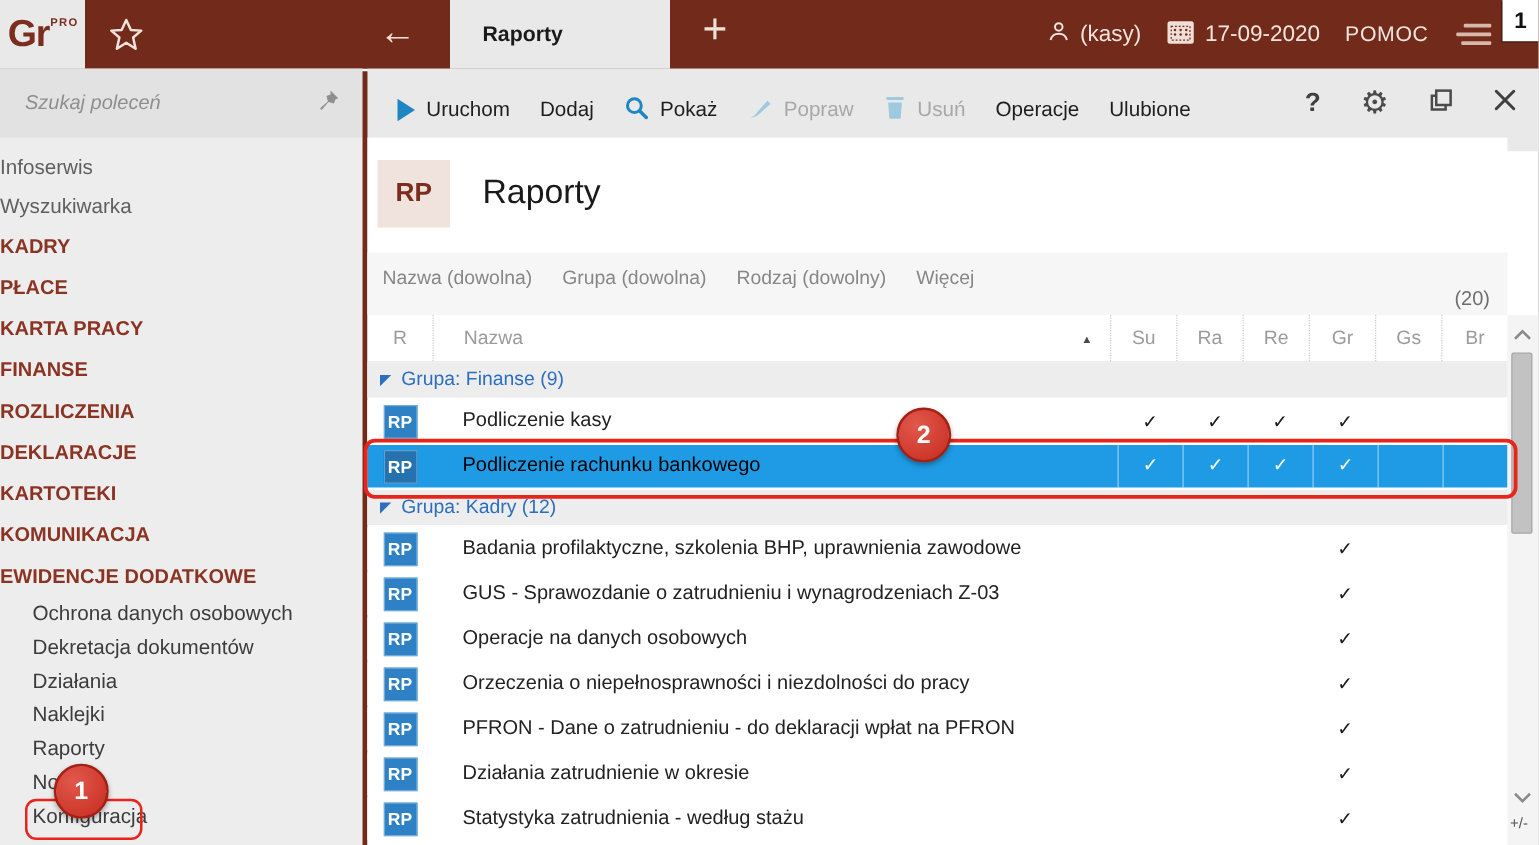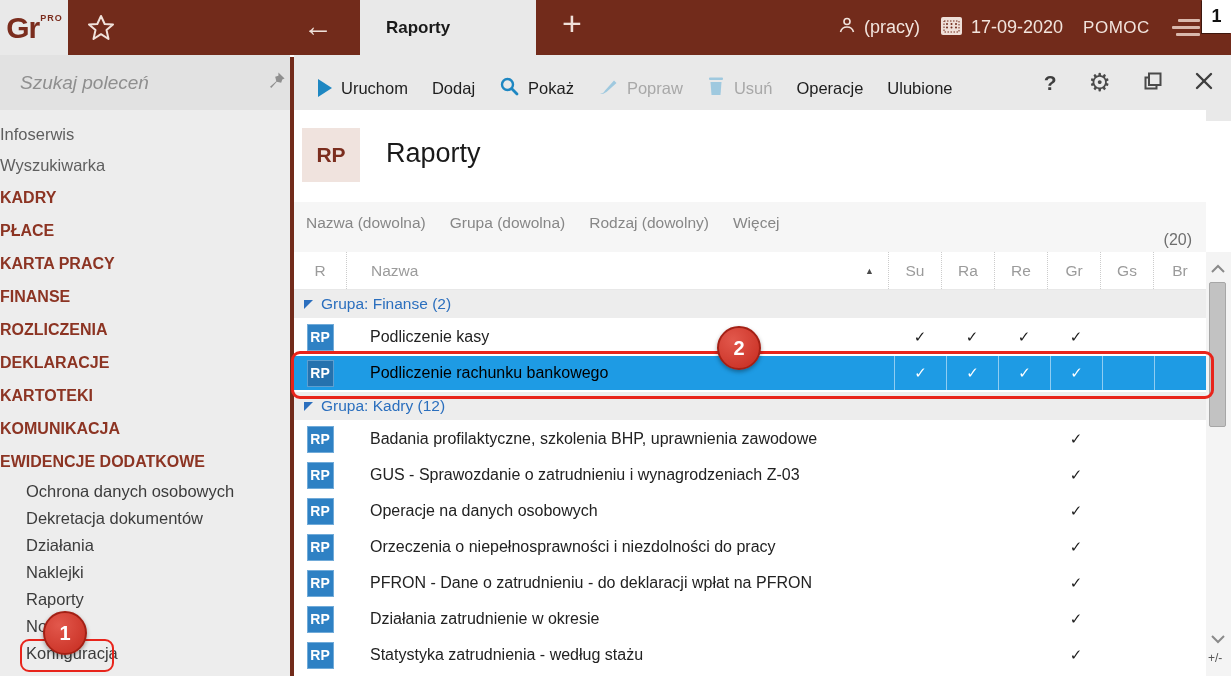--- a/index.html
+++ b/index.html
@@ -28,21 +28,21 @@
   .tb-item{display:flex;align-items:center;gap:9px;margin-left:24px;font-size:16.5px;color:#1E1E1E;cursor:default;}
   .tb-item.disabled{color:#A8A8A8;}
   .play-tri{width:0;height:0;border-left:14px solid #1E87C2;border-top:9px solid transparent;border-bottom:9px solid transparent;}
   .tb-right{position:absolute;right:18px;top:0;height:55px;display:flex;align-items:center;gap:32px;color:#424242;}
   .q-mark{font-size:21px;font-weight:bold;color:#3F3F3F;}
   .gear{font-size:25px;line-height:25px;color:#4A4A4A;}
 
   
   .sidebar{position:absolute;left:0;top:55px;width:290px;height:621px;background:#EDEDED;}
   .search-row{height:55px;background:#E2E2E2;display:flex;align-items:center;padding:0 18px;box-sizing:border-box;}
-  .search-input{flex:1;background:transparent;border:none;outline:none;font-family:"Liberation Sans",sans-serif;font-size:19px;color:#6F6F6F;}
+  .search-input{flex:1;background:transparent;border:none;outline:none;font-family:"Liberation Sans",sans-serif;font-size:16px;color:#6F6F6F;}
   .search-input::placeholder{color:#8F8F8F;font-style:italic;}
   .side-items{padding-top:9px;}
   .s-plain{height:31px;line-height:31px;font-size:16.5px;color:#5F5F5F;}
   .s-section{height:33px;line-height:33px;font-size:16px;font-weight:bold;color:#8C3423;}
   .s-sub{height:27px;line-height:27px;padding-left:26px;font-size:16.5px;color:#3C3C3C;}
 
   
   .vsep{position:absolute;left:290px;top:57px;width:4px;height:619px;background:#722B1B;}
 
   
@@ -109,21 +109,21 @@
     <div class="plus-btn">+</div>
 
     <div class="top-right">
       <span>
         <svg width="18" height="18" viewBox="0 0 18 18">
             <circle cx="9" cy="5.5" r="3" fill="none" stroke="#F2E4DD" stroke-width="1.6"></circle>
             <path d="M2.5 16c1-4 4-5 6.5-5s5.5 1 6.5 5" fill="none" stroke="#F2E4DD" stroke-width="1.6"></path>
           </svg>
       </span>
       <span class="tr-gap-s"></span>
-      <span>(pracy)</span>
+      <span>(kasy)</span>
       <span class="tr-gap-m"></span>
       <span>
         <svg width="23" height="21" viewBox="0 0 23 21">
             <rect x="1" y="2" width="21" height="18" rx="2" fill="#EFDFD8"></rect>
             <rect x="4" y="6" width="15" height="11" fill="none" stroke="#722B1B" stroke-width="1" stroke-dasharray="1.5,1.5"></rect>
             <g fill="#722B1B">
               <circle cx="7" cy="9" r="1"></circle>
               <circle cx="11.5" cy="9" r="1"></circle>
               <circle cx="16" cy="9" r="1"></circle>
               <circle cx="7" cy="12.5" r="1"></circle>
@@ -264,21 +264,21 @@
       <div class="th-chk">Ra</div>
       <div class="th-chk">Re</div>
       <div class="th-chk">Gr</div>
       <div class="th-chk">Gs</div>
       <div class="th-chk">Br</div>
     </div>
 
     <div class="rows">
       <div class="group-row">
         <span class="grp-tri"></span>
-        <span>Grupa: Finanse (2)</span>
+        <span>Grupa: Finanse (9)</span>
       </div>
 
       <div class="data-row">
         <div class="cell-icon">
             <span class="rp-ico">RP</span>
           </div>
         <div class="cell-name">Podliczenie kasy</div>
         <div class="cell-chk">✓</div>
         <div class="cell-chk">✓</div>
         <div class="cell-chk">✓</div>

